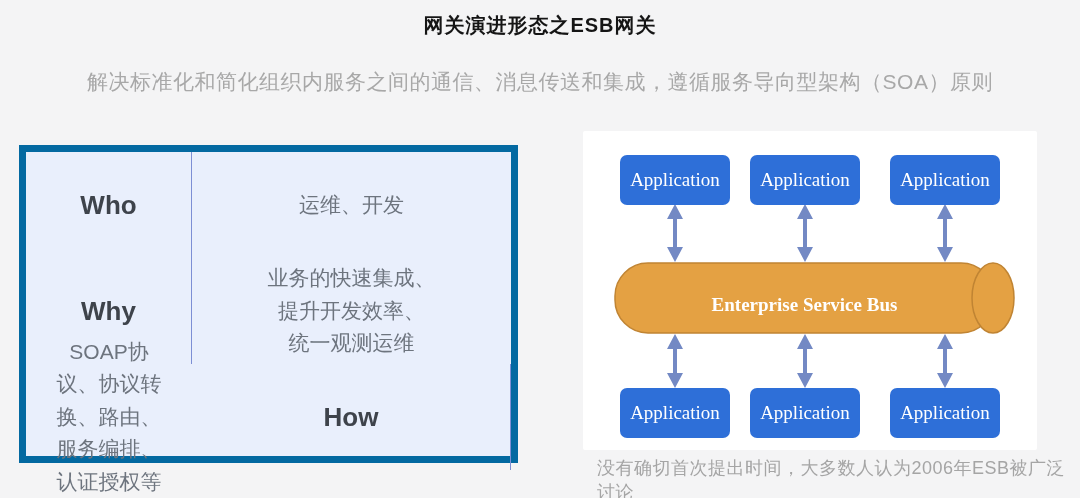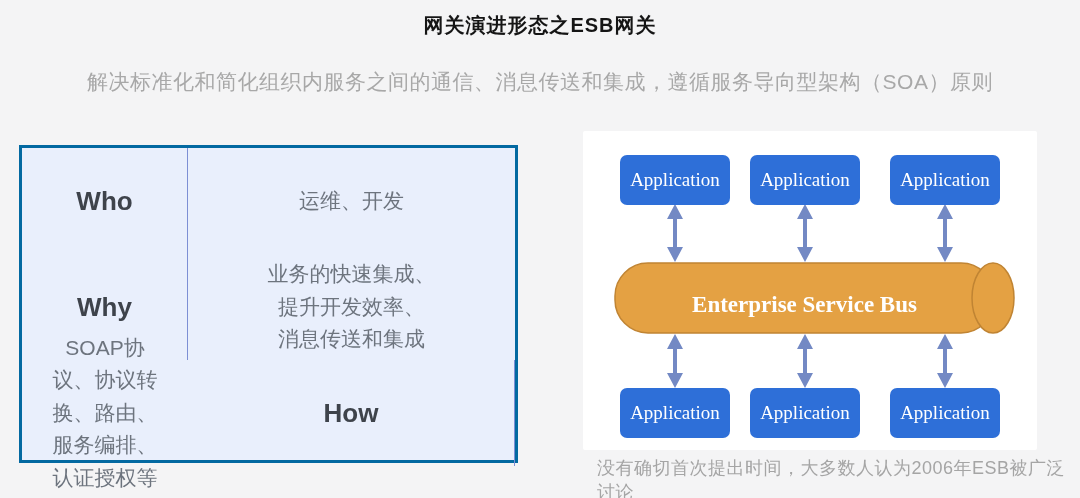--- a/index.html
+++ b/index.html
@@ -19,21 +19,21 @@
   .subtitle{
     position:absolute;top:68px;left:0;width:1080px;
     text-align:center;font-size:21px;color:#a8a8a8;
     letter-spacing:0.5px;margin:0;
   }
 
   
   .www-table{
     position:absolute;left:19px;top:145px;width:499px;height:318px;
     display:grid;grid-template-columns:166px 1fr;grid-template-rows:106px 106px 106px;
-    border:3px solid #0369a1;box-sizing:border-box;background:#e9effc;
+    border:7px solid #0369a1;box-sizing:border-box;background:#e9effc;
   }
   .cell{
     display:flex;align-items:center;justify-content:center;
     box-sizing:border-box;text-align:center;
   }
   .cell.label{
     font-size:26px;font-weight:bold;color:#3e434b;
     border-right:1px solid #7d8fd4;
   }
   .cell.value{
@@ -52,21 +52,21 @@
     background:#2e6fd8;color:#ffffff;
     display:flex;align-items:center;justify-content:center;
     font-family:"Liberation Serif", serif;font-size:19px;
   }
   .b1{left:37px;} .b2{left:167px;} .b3{left:307px;}
   .top-row{top:24px;} .bottom-row{top:257px;}
   .bus-label{
     position:absolute;left:32px;top:132px;width:379px;height:84px;
     display:flex;align-items:center;justify-content:center;
     font-family:"Liberation Serif", serif;font-weight:bold;
-    font-size:23px;color:#ffffff;
+    font-size:19px;color:#ffffff;
   }
   .arrow-shape{fill:#7389c4;}
 
   
   .caption{
     position:absolute;left:593px;top:452px;margin:4px;
     font-size:18px;color:#a5a5a5;letter-spacing:0.5px;
   }
 </style>
 </head>
@@ -77,21 +77,21 @@
   <h1 class="title">网关演进形态之ESB网关</h1>
   <p class="subtitle">解决标准化和简化组织内服务之间的通信、消息传送和集成，遵循服务导向型架构（SOA）原则</p>
 
   <div class="www-table">
     <div class="cell label row-0">Who</div>
     <div class="cell value row-0">运维、开发</div>
 
     <div class="cell label row-1">Why</div>
     <div class="cell value row-1 pre-line">业务的快速集成、
 提升开发效率、
-消息传送和集成</div>
+统一观测运维</div>
 
     <div class="cell value row-2">SOAP协议、协议转换、路由、服务编排、认证授权等</div>
     <div class="cell label row-2">How</div>
   </div>
 
   <div class="panel">
 
     <svg width="454" height="319" viewBox="0 0 454 319">
 
       <g>

